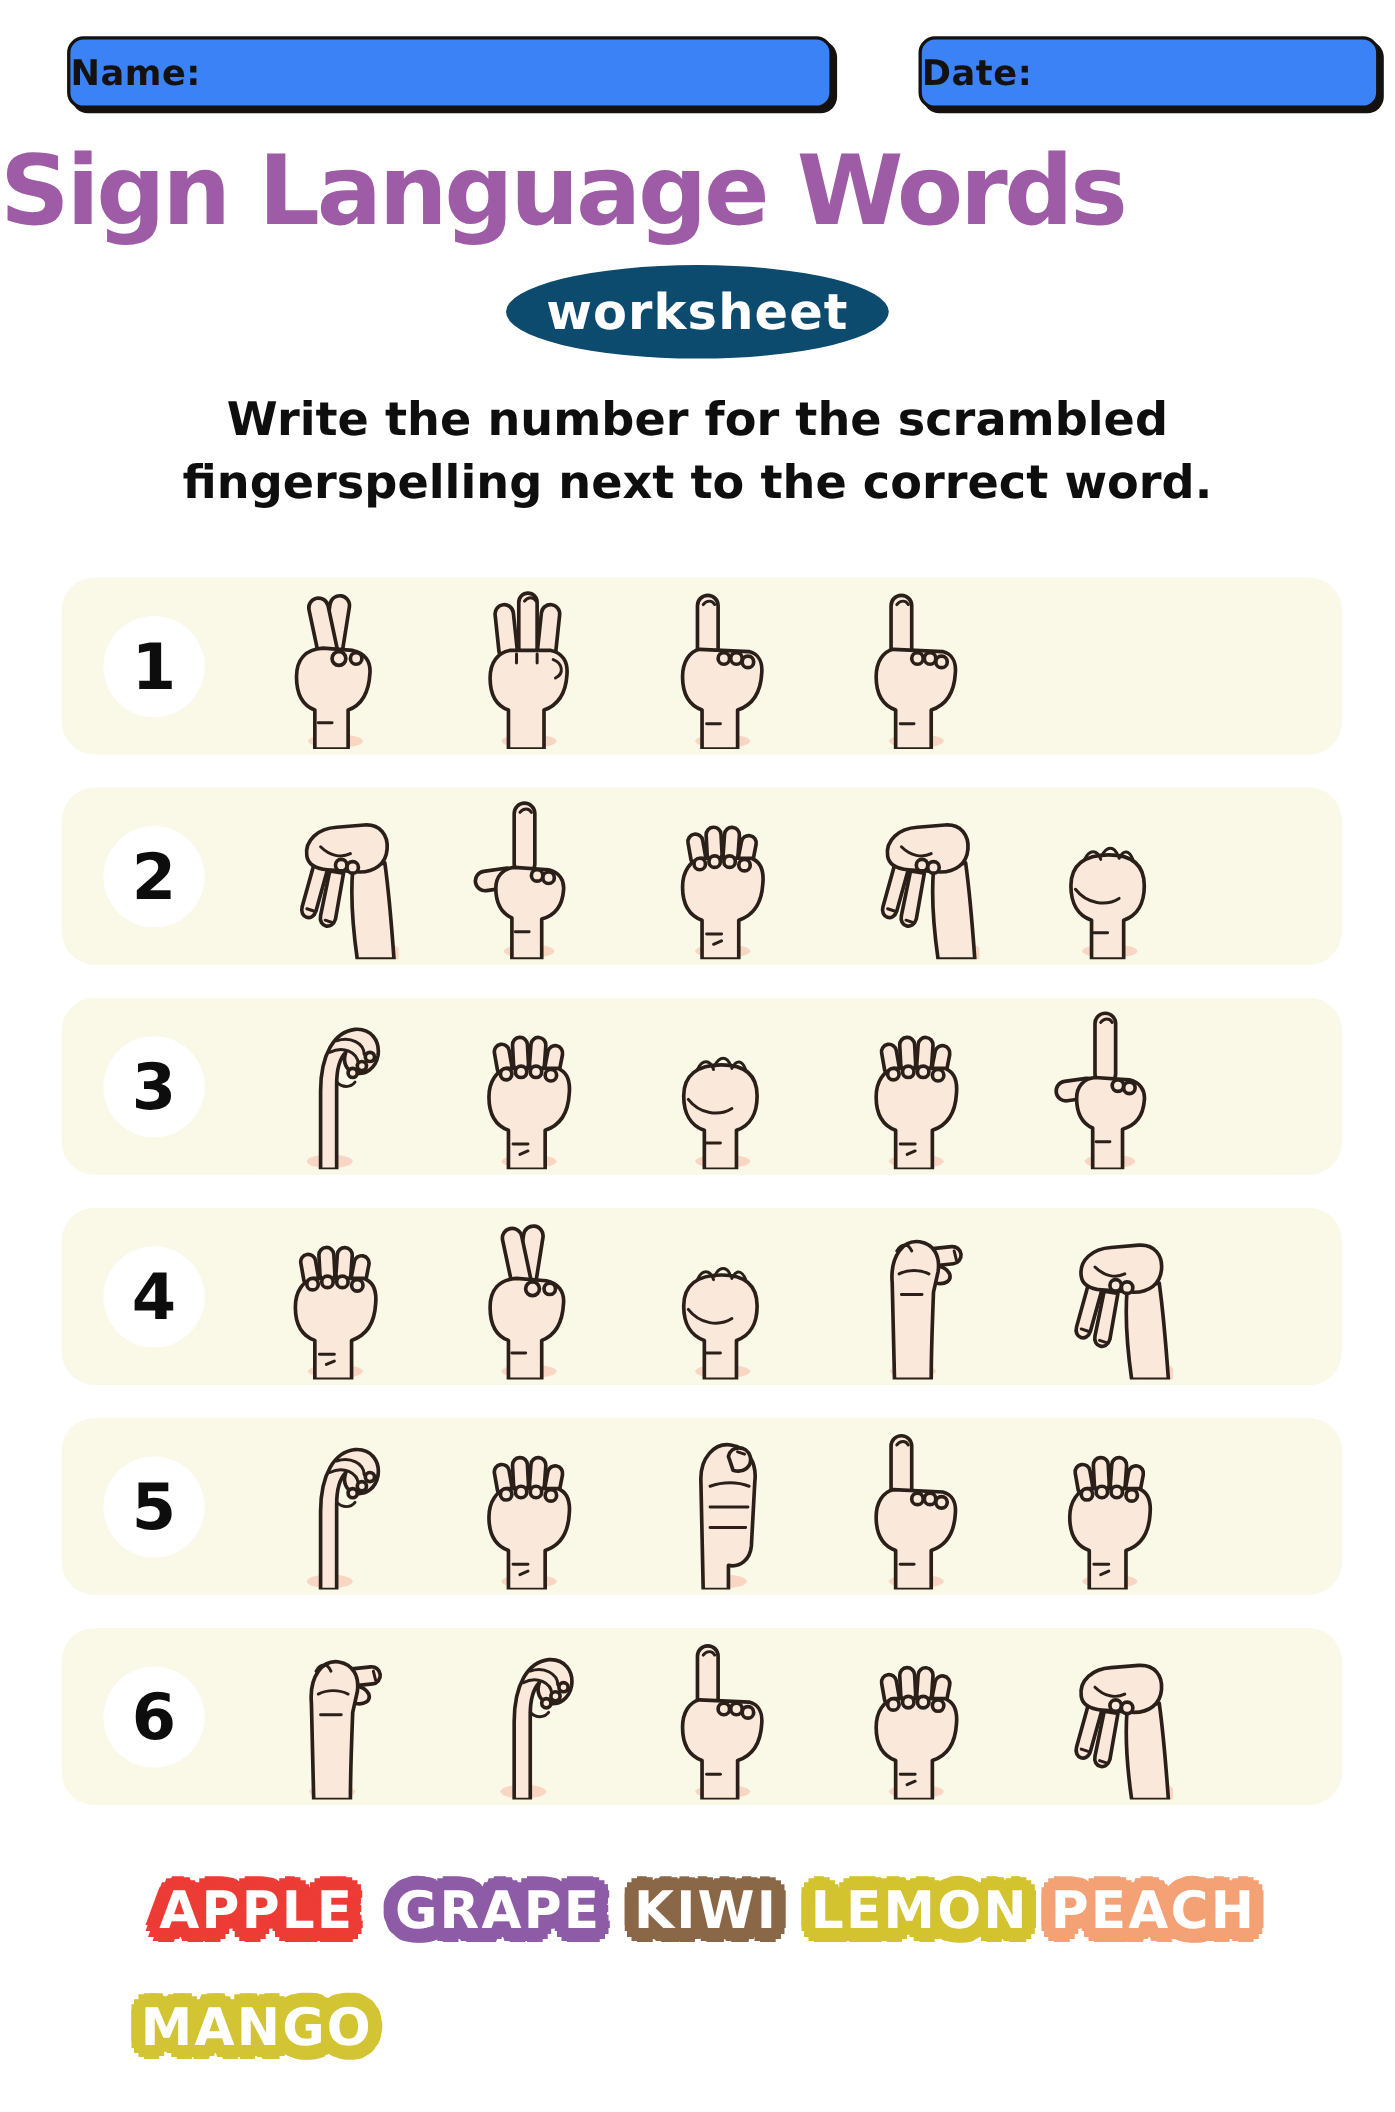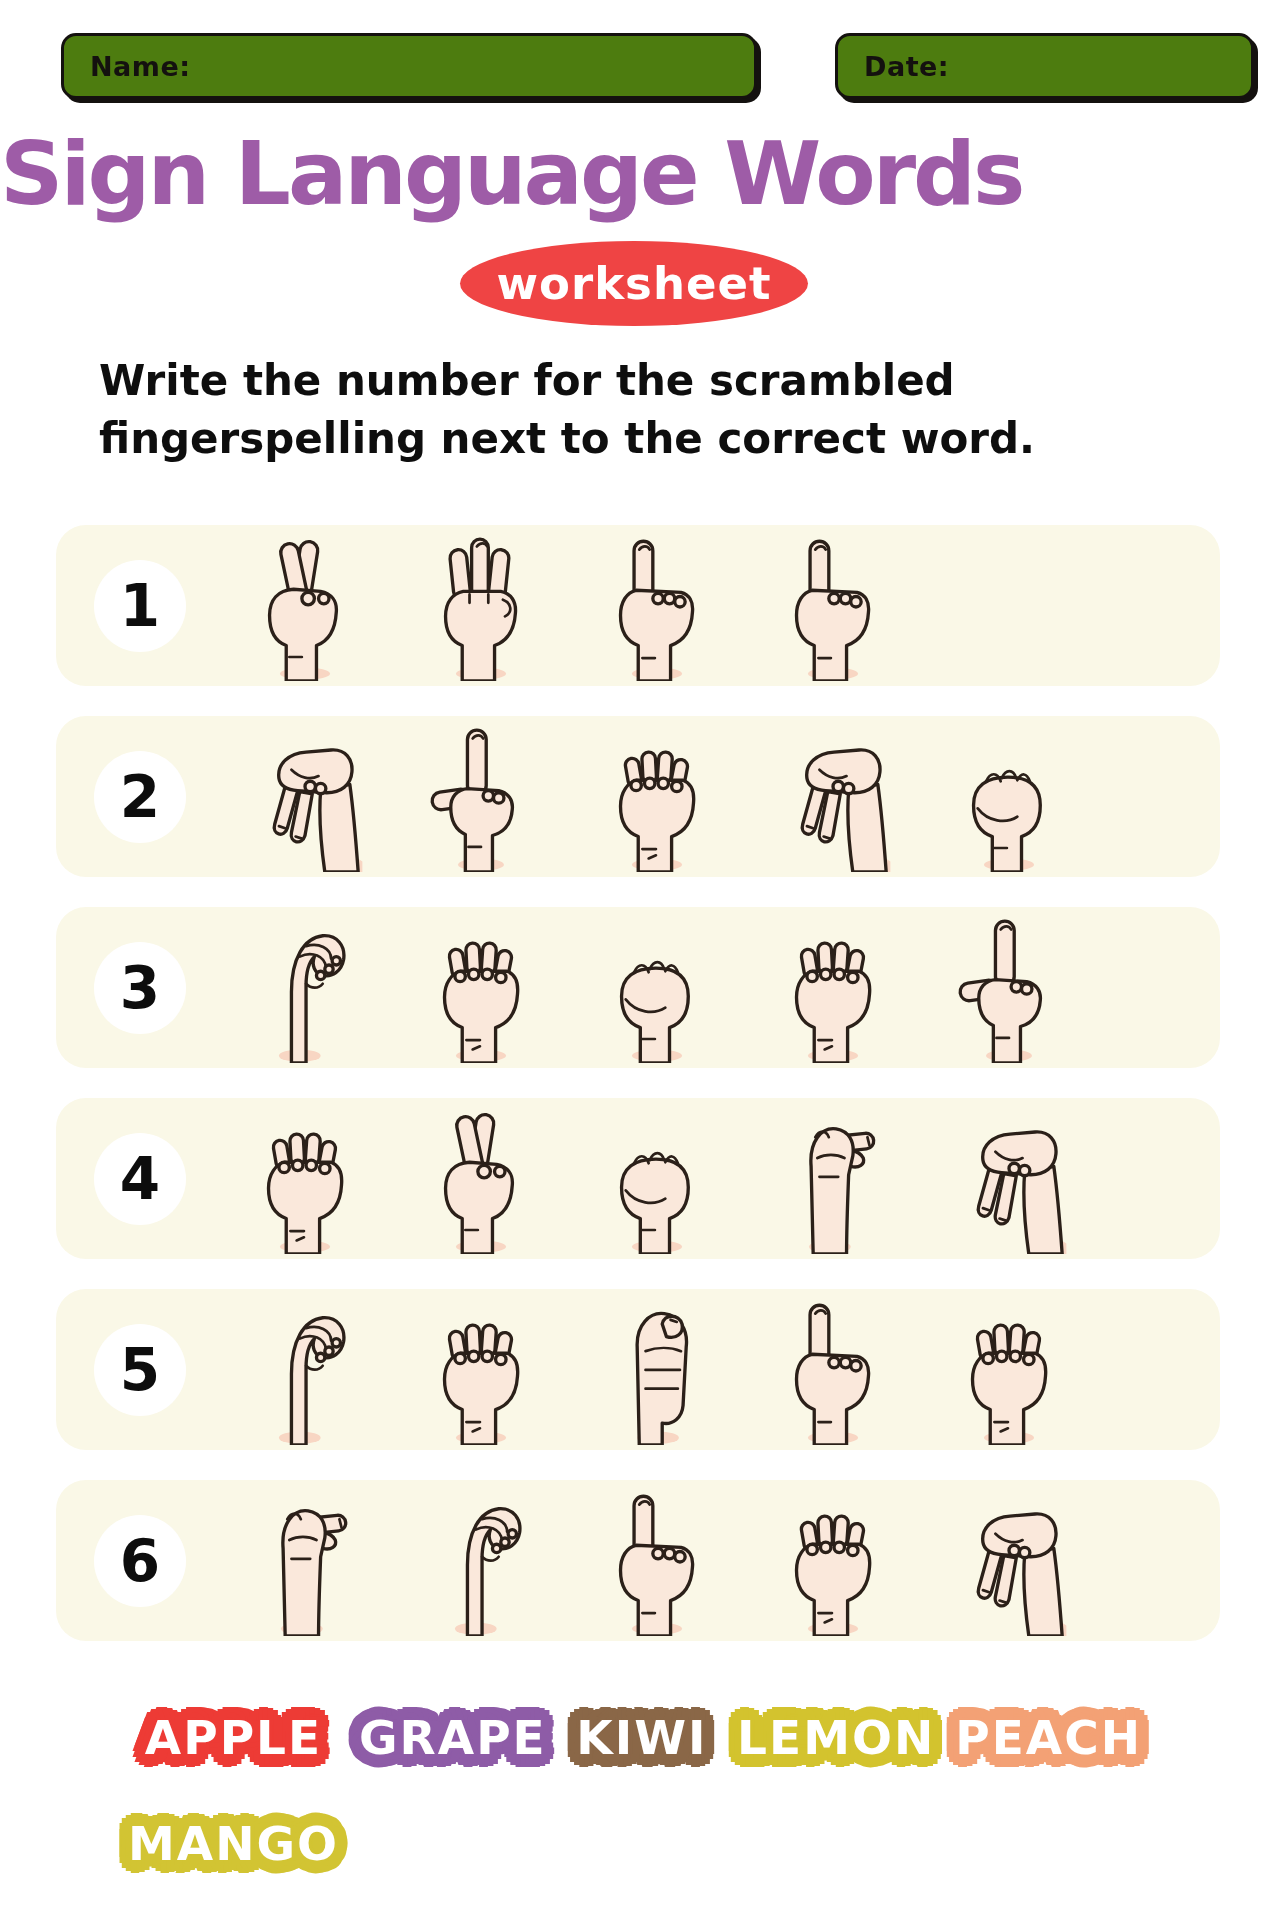--- a/index.html
+++ b/index.html
@@ -12,45 +12,45 @@
   *{box-sizing:border-box;}
   html,body{margin:0;padding:0;}
   body{
     width:1268px;height:1920px;position:relative;overflow:hidden;
     background:#ffffff;
     font-family:"DejaVu Sans","Liberation Sans",sans-serif;
     color:var(--ink);
   }
   
   .field-box{
-    position:absolute;top:33px;height:66px;background:#4d7c0f;
+    position:absolute;top:33px;height:66px;background:#3b82f6;
     border:3.5px solid var(--ink);border-radius:15px;
     box-shadow:4px 4px 0 var(--ink);
-    display:flex;align-items:center;padding-left:26px;
-    font-weight:bold;font-size:27px;letter-spacing:0.5px;
+    display:flex;align-items:center;
+    font-weight:bold;font-size:32px;letter-spacing:0.5px;
   }
   #name-box{left:61px;width:696px;}
   #date-box{left:835px;width:419px;}
   
   .title{
     position:absolute;top:122px;left:0;width:100%;text-align:left;
     font-size:88px;font-weight:bold;letter-spacing:-3px;color:#9e5ca7;
     white-space:nowrap;
   }
   
   .badge{
     position:absolute;top:241px;left:50%;transform:translateX(-50%);
     width:348px;height:85px;background:#9b57a5;border-radius:50%;
     display:flex;align-items:center;justify-content:center;
     color:#ffffff;font-size:45px;font-weight:bold;letter-spacing:1px;
   }
   
   .instruction{
     position:absolute;top:352px;left:50%;transform:translateX(-50%);
-    width:1070px;text-align:left;
+    width:1070px;text-align:center;
     font-size:42px;font-weight:bold;line-height:1.38;color:#0e0e0e;
   }
   
   #rows{position:absolute;left:56px;top:525px;width:1164px;}
   .row{
     position:relative;height:161px;border-radius:30px;background:var(--row-bg);
     margin-bottom:30px;display:flex;align-items:center;
   }
   .num-circle{
     flex:none;width:92px;height:92px;margin-left:38px;border-radius:50%;
@@ -175,21 +175,21 @@
 
 <div class="field-box" id="name-box">
   <span>Name:</span>
 </div>
 <div class="field-box" id="date-box">
   <span>Date:</span>
 </div>
 
 <div class="title" style="color: rgb(158, 92, 167);">Sign Language Words</div>
 
-<div class="badge" style="background: #ef4444;">
+<div class="badge" style="background: #0c4a6e;">
   <span>worksheet</span>
 </div>
 
 <div class="instruction">Write the number for the scrambled fingerspelling next to the correct word.</div>
 
 <div id="rows">
     <div class="row">
       <div class="num-circle">
         <span>1</span>
       </div>

